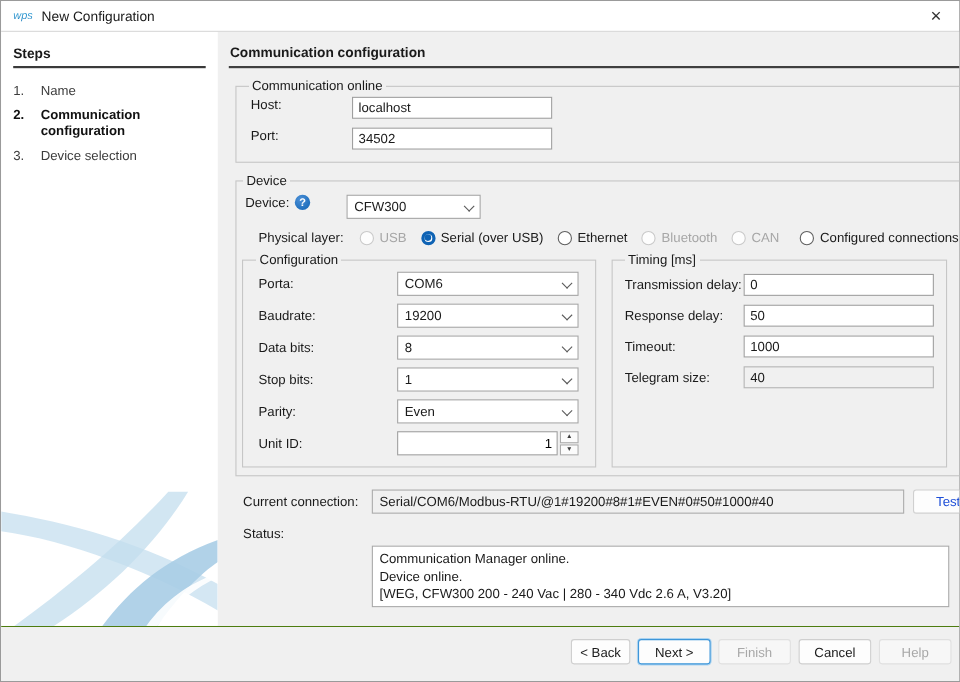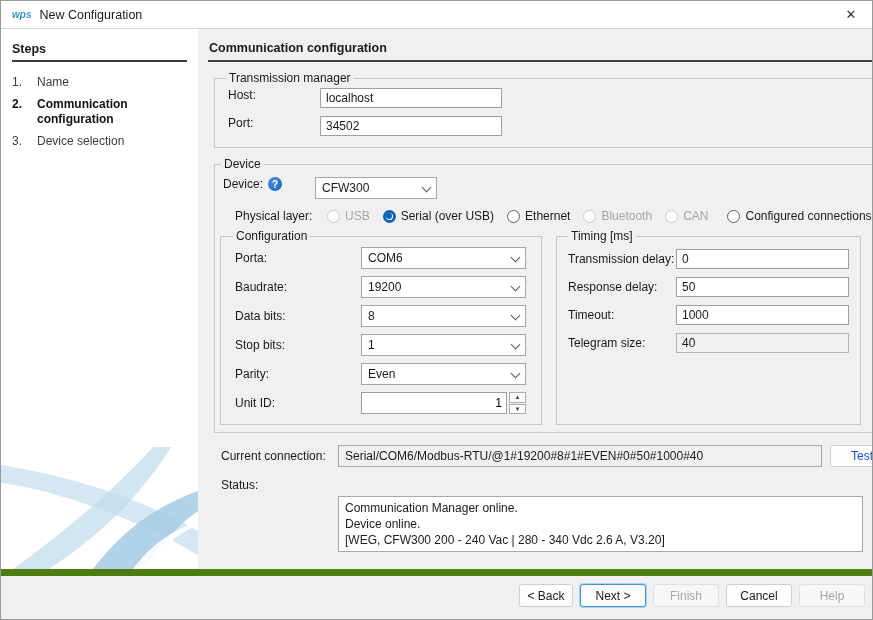--- a/index.html
+++ b/index.html
@@ -6,21 +6,21 @@
   html,body { margin:0; padding:0; background:#e8e8e8; }
   .dialog {
     width:873px; height:620px; position:relative; margin:0;
     background:#ffffff; border:1px solid #9a9a9a;
     font-family:"Liberation Sans", sans-serif; font-size:12px; color:#1a1a1a;
     display:flex; flex-direction:column; overflow:hidden;
   }
   
   .titlebar { height:28px; flex:0 0 28px; background:#fff; border-bottom:1px solid #d4d4d4;
     display:flex; align-items:center; padding-left:11px; }
-  .wps-logo { color:#2d9fd8; font-weight:bold; font-style:italic; font-size:10px; letter-spacing:0;
+  .wps-logo { color:#2d9fd8; font-weight:normal; font-style:italic; font-size:10px; letter-spacing:0;
     background:linear-gradient(180deg,#3ba8dc,#1c7fc0); -webkit-background-clip:text; background-clip:text;
     -webkit-text-fill-color:transparent; margin-right:8px; }
   .title-text { font-size:12.5px; color:#1a1a1a; }
   .close-box { margin-left:auto; width:42px; height:27px; display:flex; align-items:center; justify-content:center;
     color:#333; font-size:13px; cursor:default; }
   
   .bodywrap { flex:1 1 auto; display:flex; min-height:0; }
   .sidebar { width:197px; flex:0 0 197px; background:#fff; position:relative; padding:13px 11px 0 11px; overflow:hidden; }
   .steps-header { font-weight:bold; font-size:12.5px; padding-bottom:4px; border-bottom:2px solid #3a3a3a; }
   .steps-list { margin-top:13px; }
@@ -88,21 +88,21 @@
   .conn-row { display:flex; align-items:center; margin:12px 0 0 13px; }
   .conn-lbl { width:117px; flex:0 0 117px; }
   .ro-box { width:484px; height:22px; background:#f0f0f0; border:1px solid #ababab; display:flex;
     align-items:center; padding:0 6px; white-space:nowrap; overflow:hidden; }
   .test-btn { margin-left:8px; width:64px; height:22px; background:#fdfdfd; border:1px solid #d0d0d0;
     border-radius:3px; font-family:"Liberation Sans",sans-serif; font-size:12px; color:#1d4ed8; }
   .status-row { display:flex; align-items:flex-start; margin:8px 0 0 13px; }
   .status-box { width:525px; min-height:54px; background:#fff; border:1px solid #a8a8a8; padding:3px 6px;
     line-height:16px;margin-top:21px; }
   
-  .footer { flex:0 0 50px; background:#f0f0f0; border-top:7px solid #4d7c0f; display:flex; align-items:center;
+  .footer { flex:0 0 50px; background:#f0f0f0; border-top:1px solid #4d7c0f; display:flex; align-items:center;
     justify-content:flex-end; gap:7px; padding:0 7px 4px 0; }
   .btn { width:66px; height:23px; background:#fdfdfd; border:1px solid #cfcfcf; border-radius:3px;
     font-family:"Liberation Sans",sans-serif; font-size:12px; color:#1a1a1a; }
   .btn.back { width:54px; }
   .btn.focused { border:1px solid #3e96d9; box-shadow:0 0 0 1px #abd3f0; }
   .btn.disabled { color:#a8a8a8; background:#f7f7f7; border-color:#e0e0e0; }
 </style>
 </head>
 <body>
 
@@ -137,21 +137,21 @@
         <path d="M152,14 C112,58 62,100 12,136 L48,136 C98,104 142,60 170,14 Z" fill="#c3ddee" opacity="0.75"></path>
         <path d="M197,58 C148,76 118,102 92,136 L142,136 C162,108 182,88 197,78 Z" fill="#a9cde6" opacity="0.9"></path>
         <path d="M197,88 C170,98 150,112 132,136 L142,136 C158,116 178,100 197,92 Z" fill="#ffffff" opacity="0.9"></path>
       </svg>
     </div>
 
     <div class="main">
       <div class="main-header">Communication configuration</div>
 
       <fieldset class="lv1 fs-comm">
-        <legend>Transmission manager</legend>
+        <legend>Communication online</legend>
         <div class="row mb8">
           <span class="lblcell">Host:</span>
           <input class="txt w182" value="localhost" style="">
         </div>
         <div class="row">
           <span class="lblcell">Port:</span>
           <input class="txt w182" value="34502" style="">
         </div>
       </fieldset>
 

